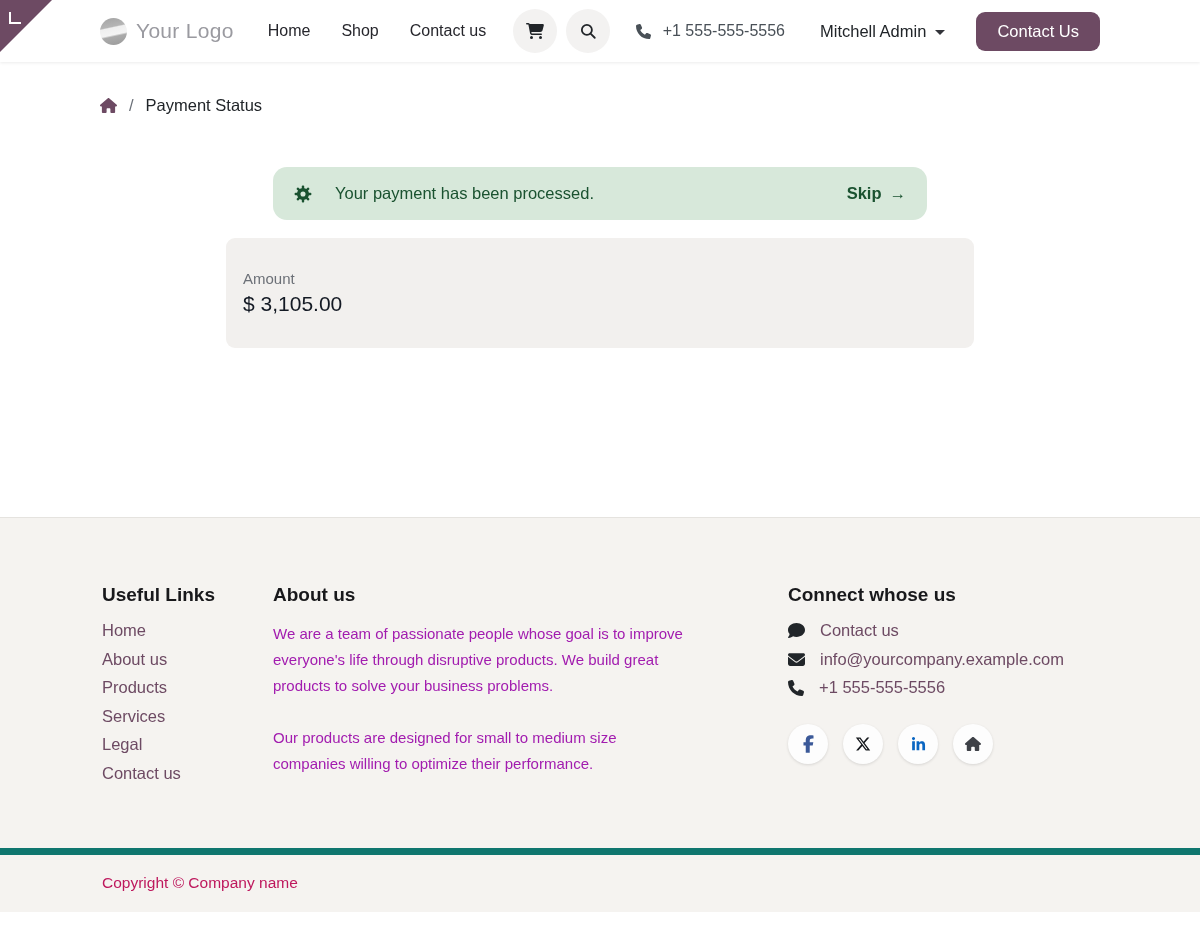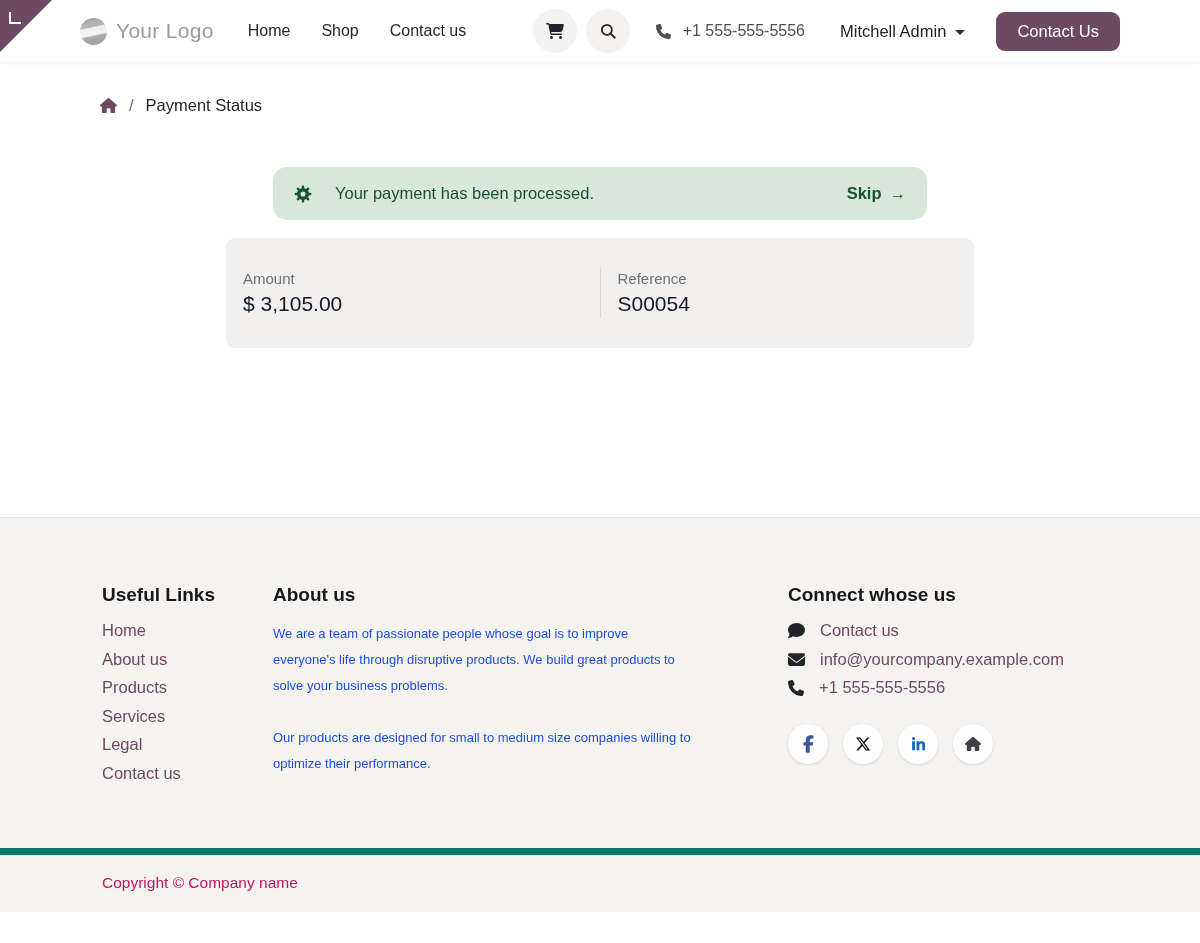--- a/index.html
+++ b/index.html
@@ -19,21 +19,21 @@
   }
   .corner-ribbon .bracket {
     position:absolute; top:-40px; left:9px; width:12px; height:12px;
     border-left:2.5px solid #fff; border-bottom:2.5px solid #fff;
   }
 
   
   header {
     height:62px; background:#fff;
     display:flex; align-items:center; justify-content:space-between;
-    padding:0 80px;
+    padding:0 100px;
     box-shadow:0 1px 3px rgba(0,0,0,0.08);
     position:relative; z-index:10;
   }
   .header-left { display:flex; align-items:center; }
   .logo { display:flex; align-items:center; gap:9px; cursor:pointer; }
   .logo-globe {
     width:27px; height:27px; border-radius:50%;
     background:linear-gradient(168deg,#a3a3a3 0%,#b5b5b5 34%,#efefef 38%,#f4f4f4 60%,#ababab 66%,#9a9a9a 100%);
   }
   .logo-text { font-size:21px; color:#9a9aa0; letter-spacing:.3px; }
@@ -98,21 +98,21 @@
   
   footer { background:#f5f3f0; border-top:1px solid #e5e3df; }
   .footer-cols { display:flex; padding:66px 100px 56px 102px; }
   .col-links { width:171px; }
   .col-about { width:420px; }
   .col-connect { margin-left:95px; }
   .footer-heading { font-size:19px; font-weight:600; color:#18181b; margin-bottom:15px; }
   .col-links ul { list-style:none; }
   .col-links li { margin-bottom:9.5px; }
   .col-links a { color:#6d4a63; font-size:16.5px; text-decoration:none; cursor:pointer; }
-  .col-about p { font-size:13px; line-height:26px; color:#1d4ed8; }
+  .col-about p { font-size:15px; line-height:26px; color:#a21caf; }
   .col-about p + p { margin-top:26px; }
   .connect-item { display:flex; align-items:center; gap:15px; margin-bottom:9.5px; color:#212529; }
   .connect-item a { color:#6d4a63; font-size:16.5px; text-decoration:none; cursor:pointer; }
   .social-row { display:flex; gap:15px; margin-top:27px; }
   .social-btn {
     width:40px; height:40px; border-radius:50%; background:#fdfdfd;
     border:none; box-shadow:0 1px 3px rgba(0,0,0,0.12);
     display:flex; align-items:center; justify-content:center; cursor:pointer;
   }
   .fb { color:#3b5998; } .xx { color:#15181c; } .li { color:#0a66c2; } .hm { color:#3e4147; }
@@ -206,24 +206,20 @@
     <a class="alert-skip">
       <span>Skip</span>
       <span>→</span>
     </a>
   </div>
 
   <div class="payment-card">
     <div class="payment-col">
       <div class="payment-label">Amount</div>
       <div class="payment-value">$ 3,105.00</div>
-    </div>
-    <div class="payment-col right">
-      <div class="payment-label">Reference</div>
-      <div class="payment-value">S00054</div>
     </div>
   </div>
 </main>
 
 <footer>
   <div class="footer-cols">
     <div class="col-links">
       <div class="footer-heading">Useful Links</div>
       <ul>
         <li><a>Home</a></li>

